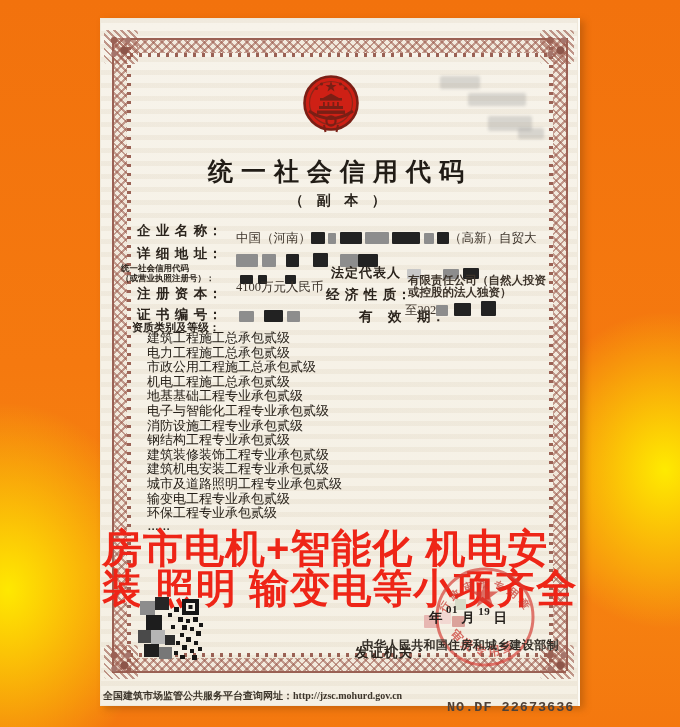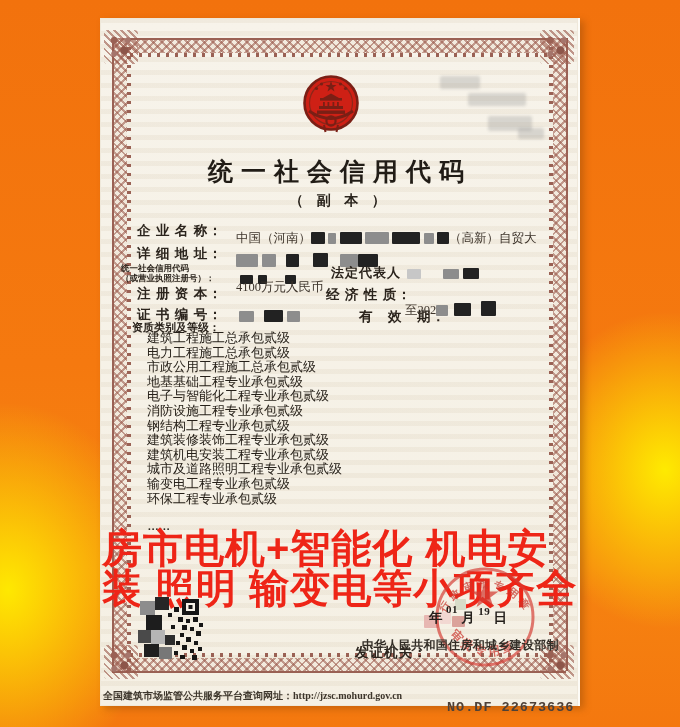--- a/index.html
+++ b/index.html
@@ -142,36 +142,41 @@
   </div>
 
   <div class="abs fieldrow" style="left:331px;top:263px;">
     <span class="lab" style="font-size:13px;">法定代表人</span><span class="rx rx-l" style="width:14px;height:10px;margin-left:6px;"></span><span class="rx rx-g" style="width:16px;height:10px;margin-left:22px;"></span><span class="rx rx-d" style="width:16px;height:11px;margin-left:4px;"></span>
   </div>
 
   <div class="abs val" style="left:236px;top:279px;">4100万元人民币</div>
   <div class="abs lab" style="left:137px;top:285px;">注 册 资 本：</div>
 
   <div class="abs lab" style="left:326px;top:286px;text-align:right;">经 济 性 质：</div>
+  <div class="abs" style="left:408px;top:275px;font-size:11.5px;line-height:11.8px;color:#3c332a;font-weight:bold;white-space:nowrap;">
+    <div>有限责任公司（自然人投资</div>
+    <div>或控股的法人独资）</div>
+  </div>
 
   <div class="abs lab" style="left:137px;top:306px;">证 书 编 号：</div>
   <div class="abs fieldrow" style="left:239px;top:306px;">
     <span class="rx rx-g" style="width:15px;height:11px;"></span><span class="rx rx-d" style="width:19px;height:12px;margin-left:10px;"></span><span class="rx rx-g" style="width:13px;height:11px;margin-left:4px;"></span>
   </div>
 
   <div class="abs lab" style="left:331px;top:308px;margin-left:28px;">有　效　期：</div>
   <div class="abs val fieldrow" style="left:405px;top:301px;">
     <span>至202</span><span class="rx rx-g" style="width:12px;height:11px;"></span><span class="rx rx-d" style="width:17px;height:13px;margin-left:6px;"></span><span class="rx rx-d" style="width:15px;height:15px;margin-left:10px;"></span>
   </div>
 
   <div class="abs qual-header">资质类别及等级：</div>
   <div class="abs qual-list">
       <div>建筑工程施工总承包贰级</div>
       <div>电力工程施工总承包贰级</div>
       <div>市政公用工程施工总承包贰级</div>
+      <div>机电工程施工总承包贰级</div>
       <div>地基基础工程专业承包贰级</div>
       <div>电子与智能化工程专业承包贰级</div>
       <div>消防设施工程专业承包贰级</div>
       <div>钢结构工程专业承包贰级</div>
       <div>建筑装修装饰工程专业承包贰级</div>
       <div>建筑机电安装工程专业承包贰级</div>
       <div>城市及道路照明工程专业承包贰级</div>
       <div>输变电工程专业承包贰级</div>
       <div>环保工程专业承包贰级</div>
     </div>

